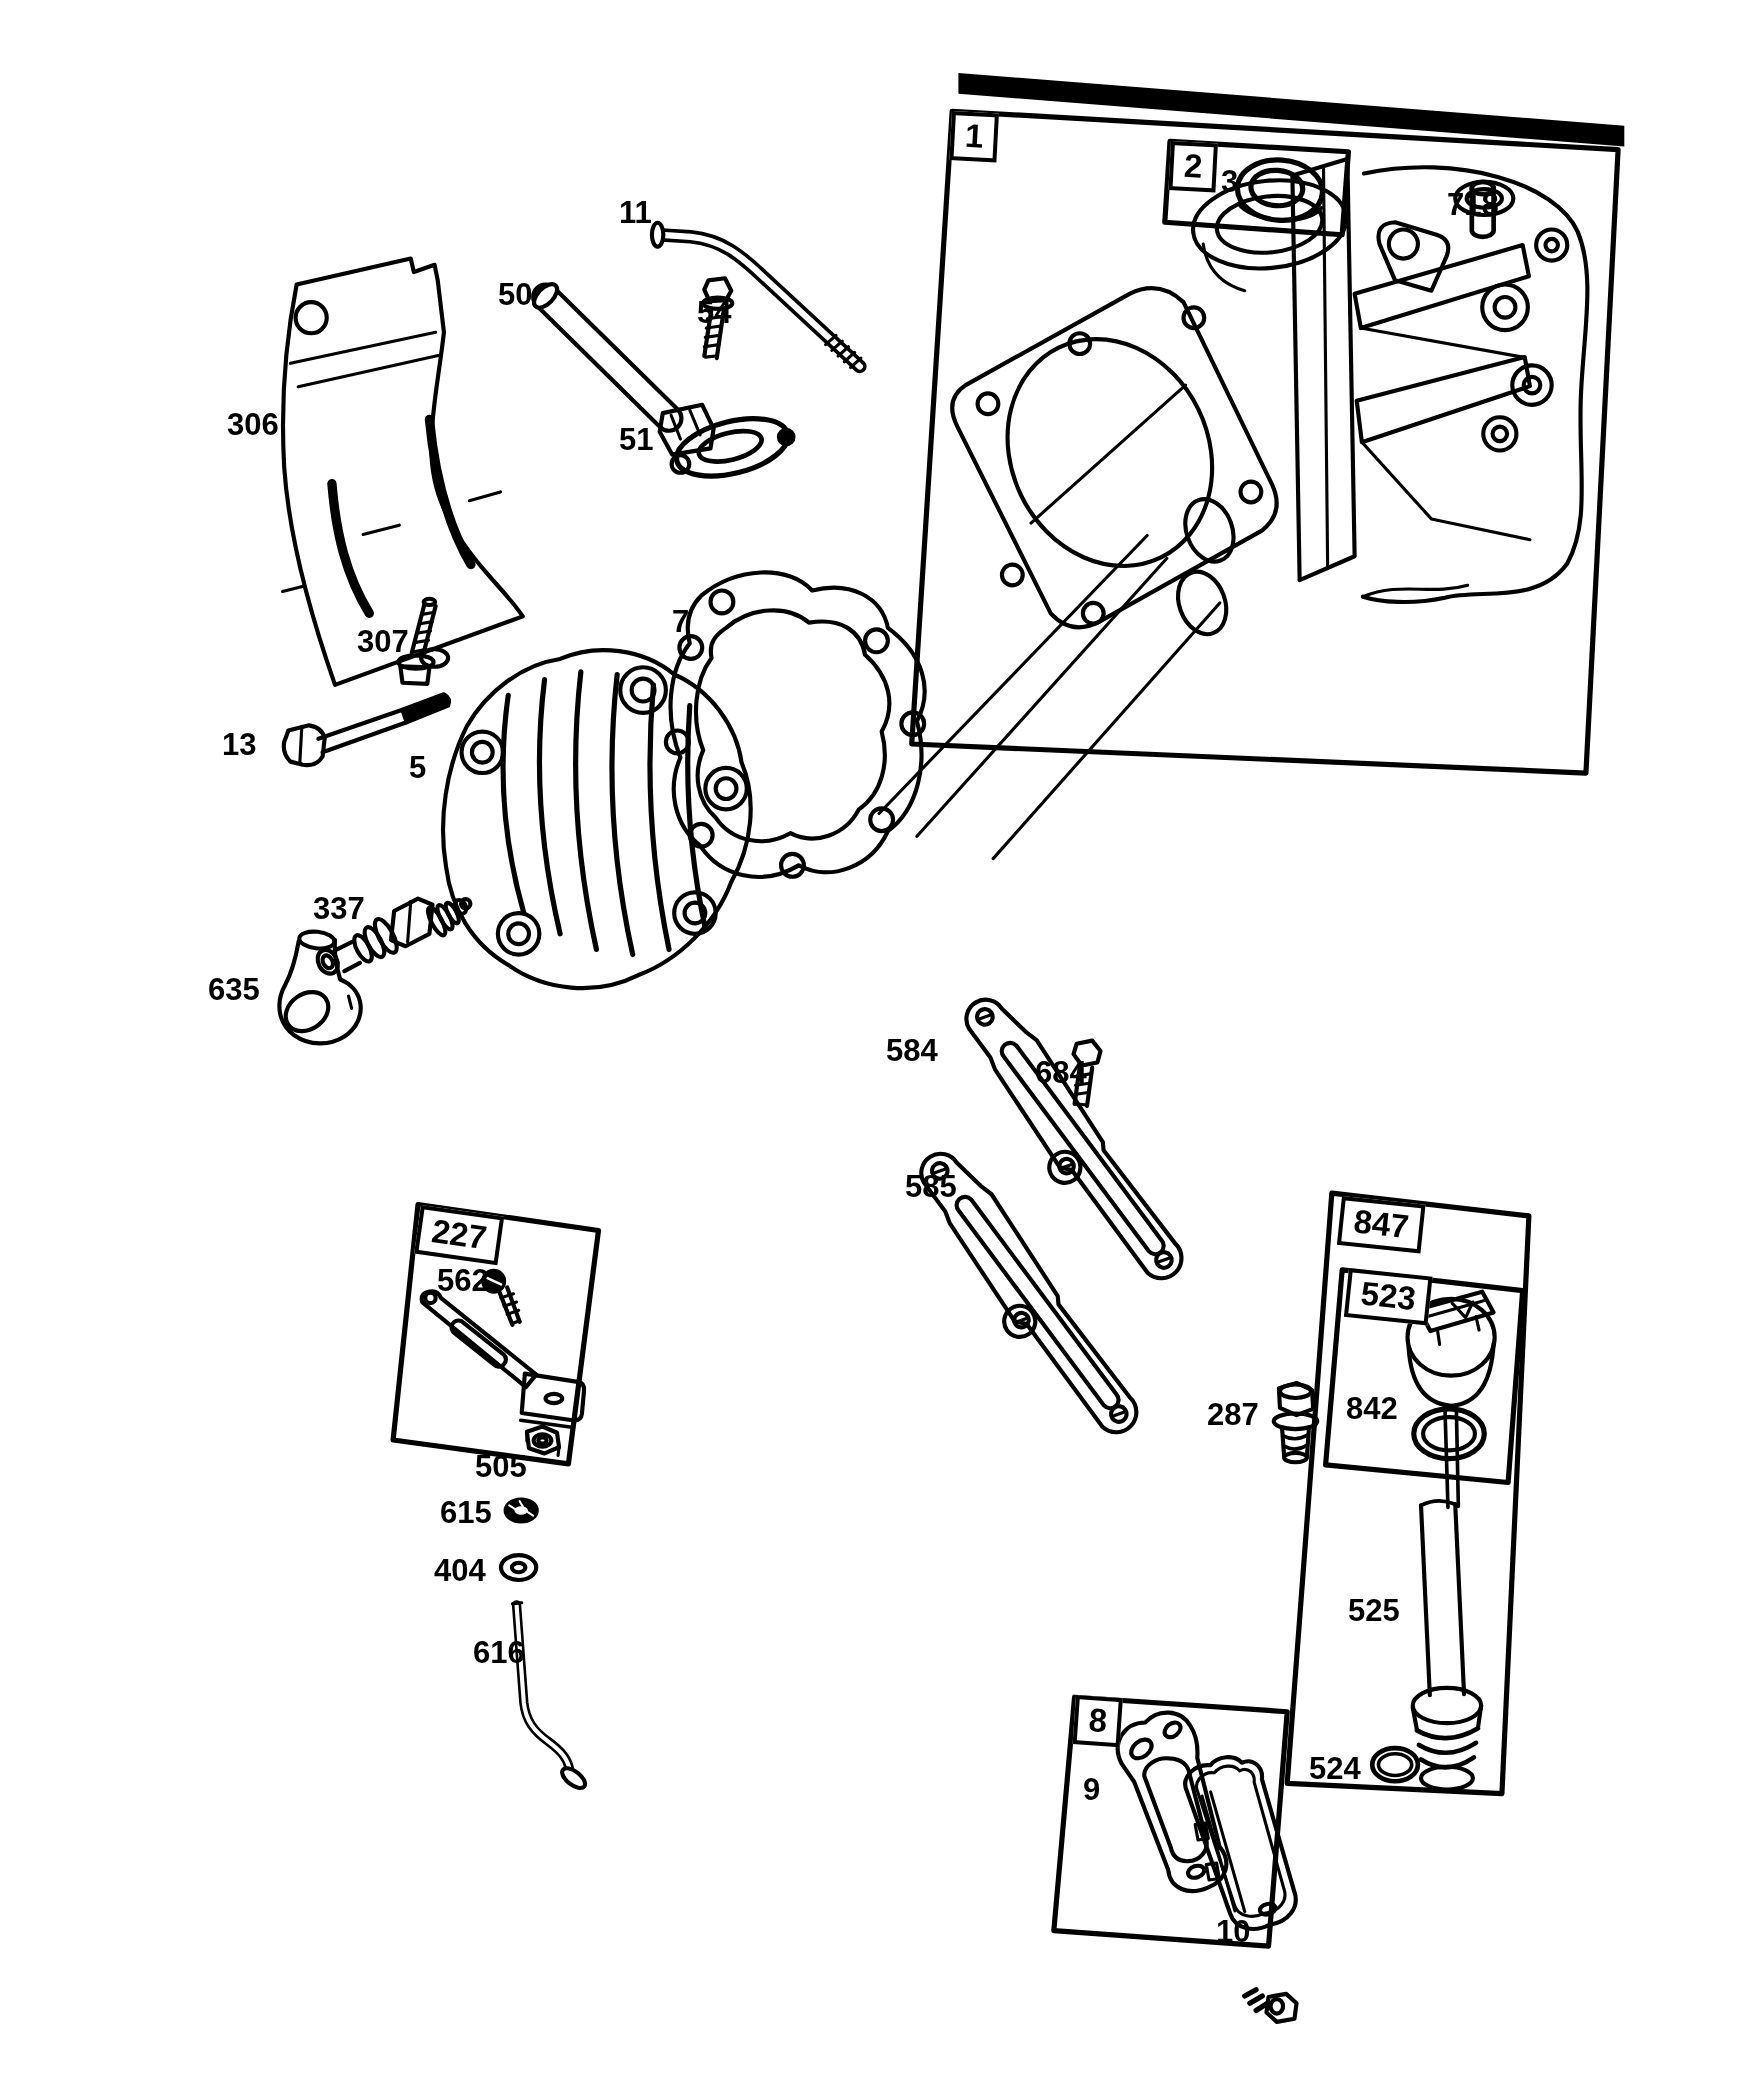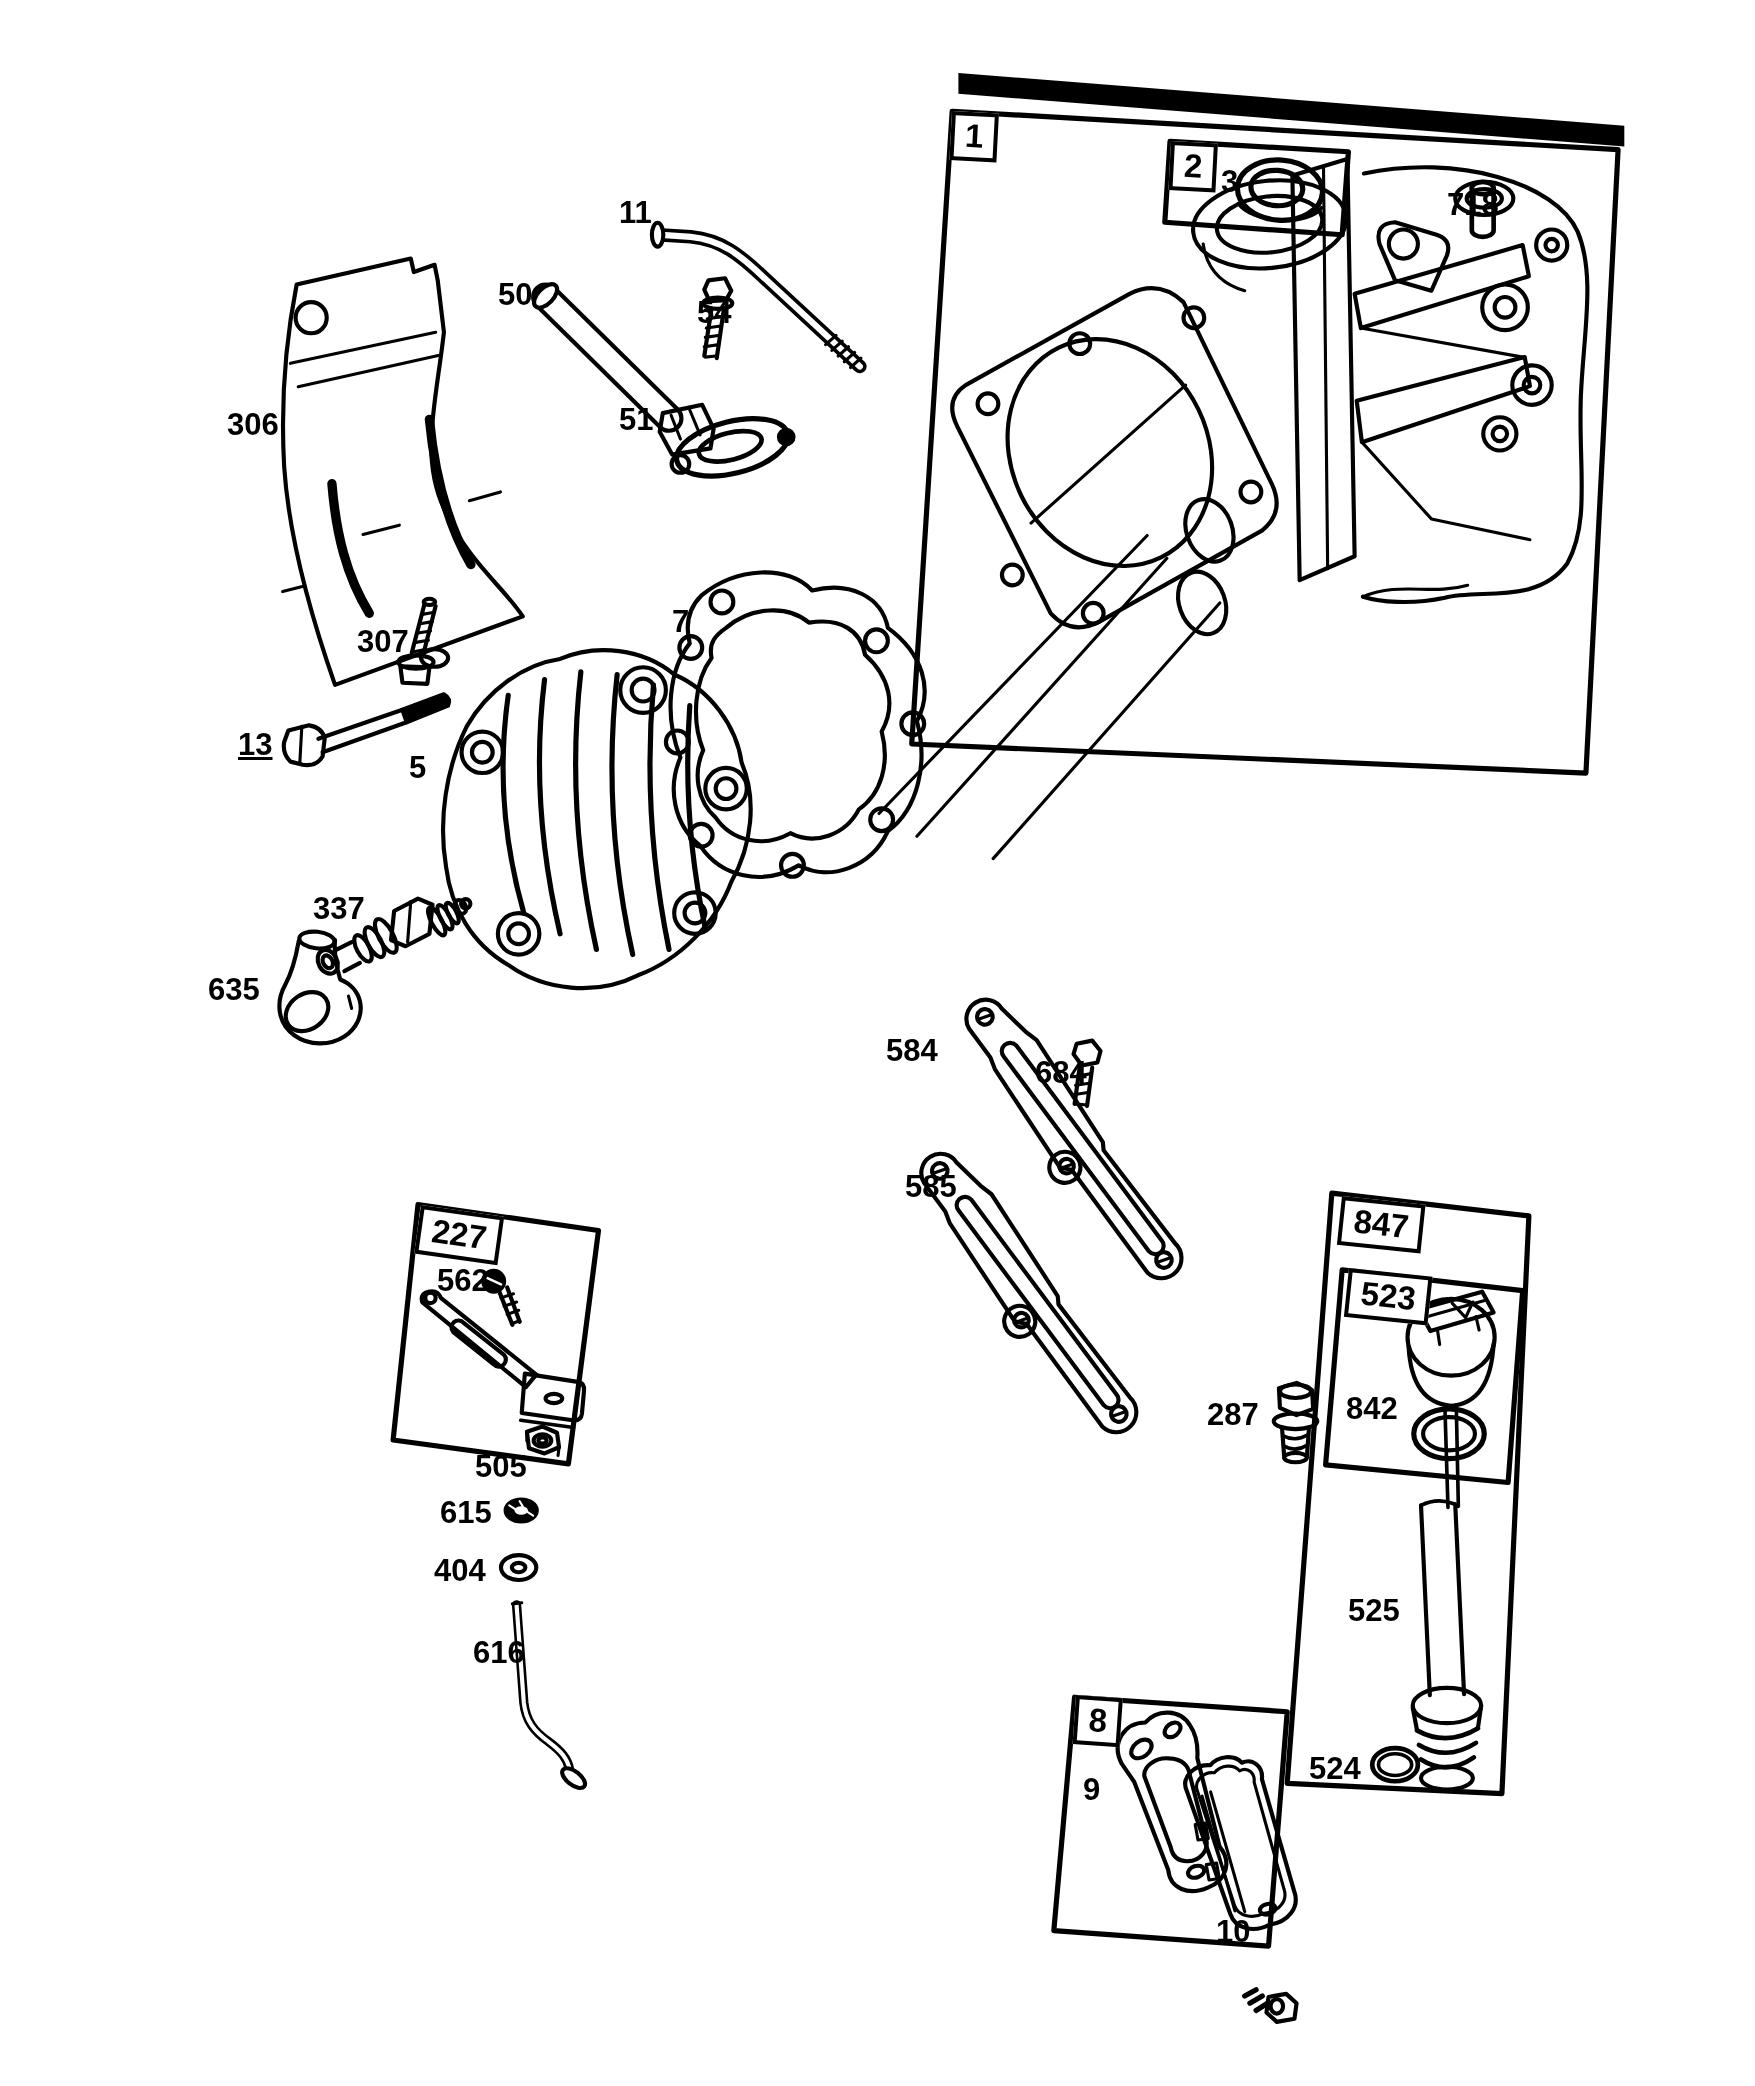--- a/index.html
+++ b/index.html
@@ -362,25 +362,25 @@
 </svg>
 
 <div id="callout-layer">
     <div class="callout boxed" style="left: 952px; top: 111px; transform: rotate(3deg);">1</div>
     <div class="callout boxed" style="left: 1171px; top: 141px; transform: rotate(3deg);">2</div>
     <div class="callout" style="left: 1221px; top: 166px;">3</div>
     <div class="callout" style="left: 1401px; top: 189px; margin-left: 46px;">718</div>
     <div class="callout" style="left: 619px; top: 197px;">11</div>
     <div class="callout" style="left: 498px; top: 279px;">50</div>
     <div class="callout" style="left: 697px; top: 297px;">54</div>
-    <div class="callout" style="left: 619px; top: 404px;">51</div>
+    <div class="callout" style="left: 619px; top: 424px;">51</div>
     <div class="callout" style="left: 227px; top: 409px;">306</div>
     <div class="callout" style="left: 357px; top: 626px;">307</div>
     <div class="callout" style="left: 672px; top: 606px;">7</div>
-    <div class="callout" style="left: 238px; top: 729px; text-decoration: underline;">13</div>
+    <div class="callout" style="left: 222px; top: 729px;">13</div>
     <div class="callout" style="left: 409px; top: 752px;">5</div>
     <div class="callout" style="left: 313px; top: 893px;">337</div>
     <div class="callout" style="left: 208px; top: 974px;">635</div>
     <div class="callout" style="left: 886px; top: 1035px;">584</div>
     <div class="callout" style="left: 1035px; top: 1057px;">684</div>
     <div class="callout" style="left: 905px; top: 1171px;">585</div>
     <div class="callout boxed" style="left: 421px; top: 1205px; transform: rotate(8deg);">227</div>
     <div class="callout" style="left: 437px; top: 1265px;">562</div>
     <div class="callout" style="left: 475px; top: 1423px; margin-top: 28px;">505</div>
     <div class="callout" style="left: 440px; top: 1497px;">615</div>

